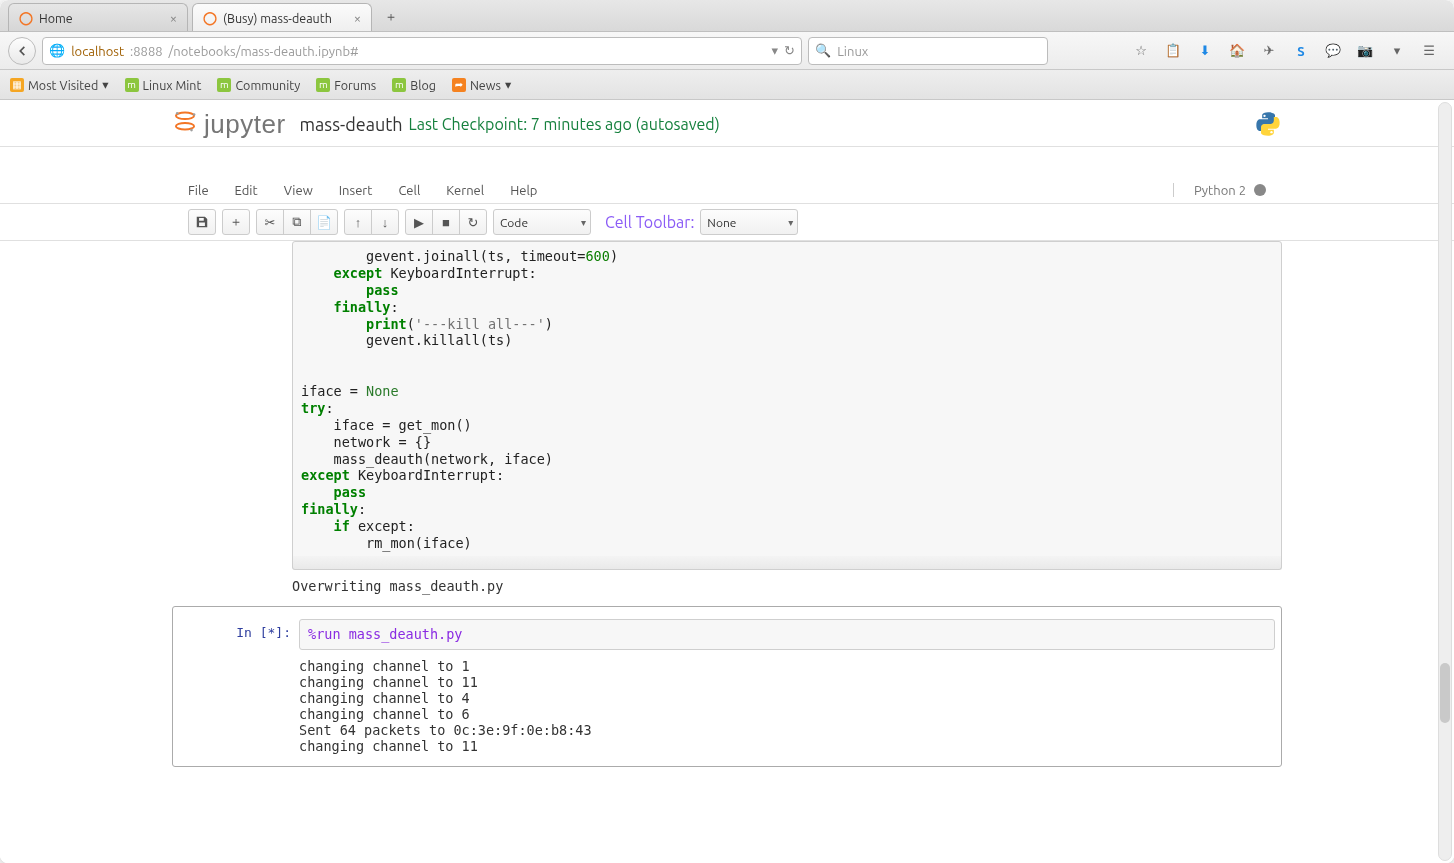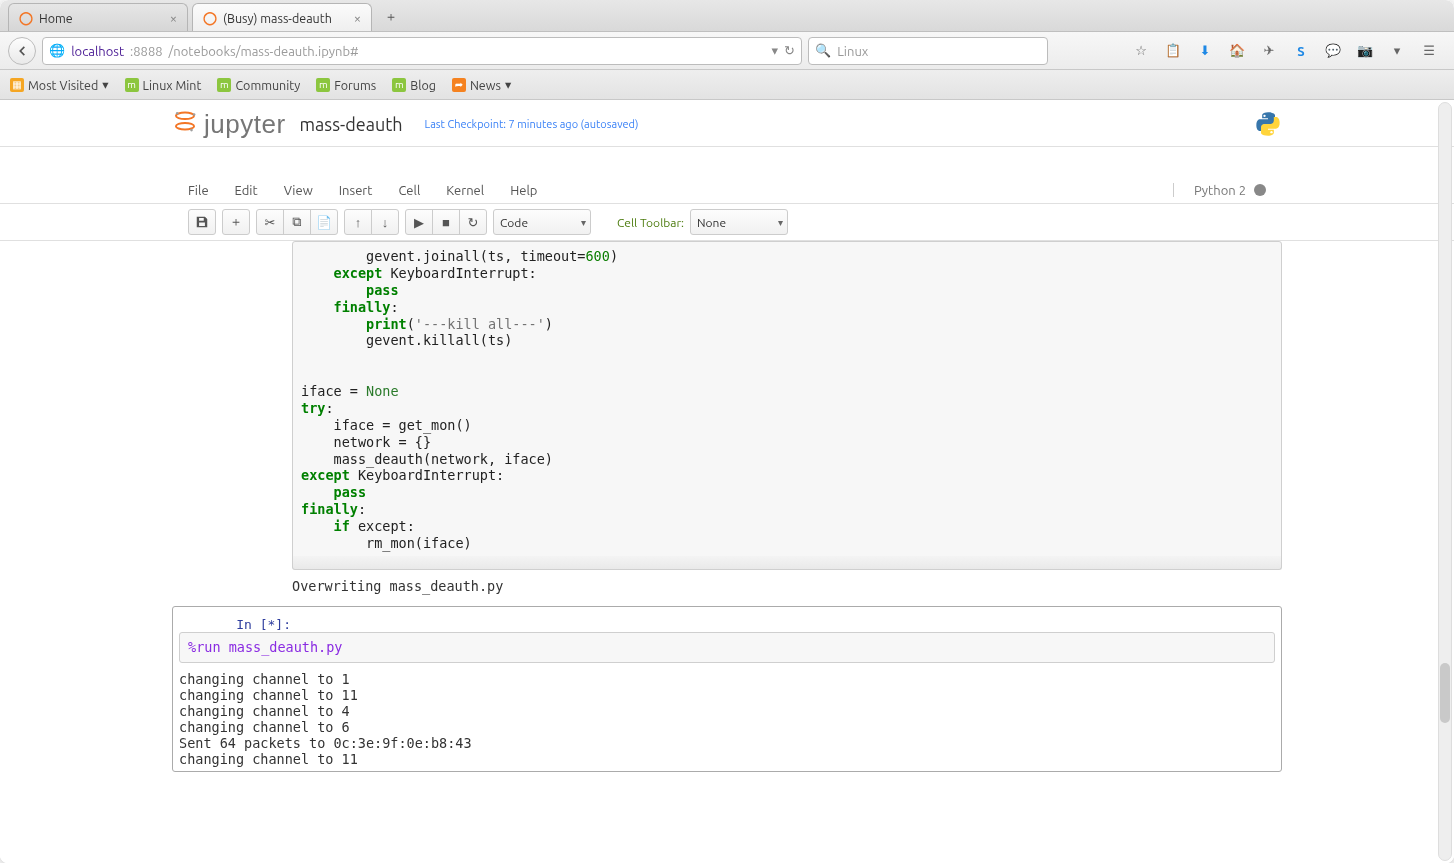--- a/index.html
+++ b/index.html
@@ -12,21 +12,21 @@
   .tab.active { background:linear-gradient(#fbfbfb,#efefef); }
   .tab .close { margin-left:auto; color:#888; font-size:13px; }
   .tab .favicon { width:14px; height:14px; display:inline-flex; align-items:center; justify-content:center;}
   .newtab { width:26px; height:22px; display:flex; align-items:center; justify-content:center; color:#555; margin-left:2px; margin-bottom:3px;}
   .jupyter-swirl { font-weight:bold; color:#f37626; }
 
   .navbar { height:38px; background:linear-gradient(#f7f7f7,#ececec); border-bottom:1px solid #c8c8c8; display:flex; align-items:center; padding:0 8px; gap:6px;}
   .circle-btn { width:28px; height:28px; border:1px solid #bcbcbc; border-radius:14px; background:linear-gradient(#fdfdfd,#e9e9e9); display:flex; align-items:center; justify-content:center; color:#555;}
   .urlbox { flex:0 0 760px; height:28px; border:1px solid #bcbcbc; border-radius:4px; background:#fff; display:flex; align-items:center; padding:0 6px; gap:6px; font-size:13px; color:#555;}
   .urlbox .globe { color:#888; }
-  .urlbox .host { color:#4c1d95; }
+  .urlbox .host { color:#a16207; }
   .urlbox .port { color:#9a9a9a; }
   .urlbox .path { color:#9a9a9a; }
   .urlbox .spacer { flex:1; }
   .searchbox { flex:0 0 240px; height:28px; border:1px solid #bcbcbc; border-radius:4px; background:#fff; display:flex; align-items:center; padding:0 6px; gap:6px; color:#999;}
   .nav-icons { display:flex; gap:14px; margin-left:auto; align-items:center; color:#666; padding-right:8px;}
   .nav-icons span { display:inline-flex; width:18px; justify-content:center;}
 
   .bookbar { height:30px; background:linear-gradient(#eeeeee,#e3e3e3); border-bottom:1px solid #c8c8c8; display:flex; align-items:center; gap:16px; padding:0 10px; font-size:12.5px; color:#444;}
   .bookbar .bm { display:flex; align-items:center; gap:4px;}
   .ico-sq { width:14px; height:14px; display:inline-flex; align-items:center; justify-content:center; border-radius:2px;}
@@ -35,50 +35,50 @@
   .ico-rss { background:#f58220; color:#fff; font-size:10px;}
 
   
   .page { background:#fff; height:calc(863px - 32px - 38px - 30px); overflow:hidden; position:relative;}
   .jhead { display:flex; align-items:center; padding:8px 16px 6px 16px; border-bottom:1px solid #e0e0e0;}
   .container { width:1110px; margin:0 auto;}
   .logo { display:flex; align-items:flex-end; gap:6px; font-family: "Segoe UI", Arial, sans-serif;}
   .logo .swirl { font-size:24px; color:#f37626; font-weight:bold;}
   .logo .word { font-size:26px; color:#767676; letter-spacing:0.5px; font-weight:400;}
   .nbname { font-size:18px; color:#333; margin-left:14px;}
-  .chkpt { font-size:11px; color:#3b82f6; margin-left:22px;}
+  .chkpt { font-size:16px; color:#15803d; margin-left:6px;}
   .pyicon { margin-left:auto; display:flex; align-items:center;}
   .pyicon svg { width:28px; height:28px;}
 
   .menubar { border-bottom:1px solid #e0e0e0; }
   .menubar .inner { display:flex; align-items:center; padding:6px 16px; gap:26px; font-size:13px; color:#555;margin-top:30px;}
   .kernel { margin-left:auto; display:flex; align-items:center; gap:8px; color:#777; border-left:1px solid #ccc; padding-left:20px;}
   .kernel .dot { width:12px; height:12px; border-radius:6px; background:#888;}
 
   .toolbar { border-bottom:1px solid #e0e0e0;}
   .toolbar .inner { display:flex; align-items:center; padding:5px 16px; gap:6px;}
   .tbbtn { width:28px; height:26px; border:1px solid #ccc; border-radius:3px; background:linear-gradient(#fdfdfd,#f1f1f1); display:flex; align-items:center; justify-content:center; color:#555; font-size:13px;}
   .tbgroup { display:flex; }
   .tbgroup .tbbtn { border-radius:0; margin-left:-1px;}
   .tbgroup .tbbtn:first-child { border-radius:3px 0 0 3px; margin-left:0;}
   .tbgroup .tbbtn:last-child { border-radius:0 3px 3px 0;}
   .tbsel { height:26px; border:1px solid #ccc; border-radius:3px; background:linear-gradient(#fdfdfd,#f1f1f1); padding:0 18px 0 6px; font-size:12px; color:#333; position:relative; display:flex; align-items:center; min-width:98px;}
   .tbsel::after { content:"▾"; position:absolute; right:4px; color:#666; font-size:10px;}
-  .tblbl { font-size:12px; color:#4d7c0f; margin-left:20px;}
+  .tblbl { font-size:16px; color:#8b5cf6; margin-left:8px;}
 
   
   .nbwrap { background:#fff; overflow:auto; height:calc(100% - 54px - 32px - 36px); }
   .notebook { width:1110px; margin:0 auto; padding-bottom:40px;}
   .cell { display:flex; margin-top:0;}
   .prompt { width:120px; text-align:right; padding:6px 8px 0 0; font-family:"DejaVu Sans Mono","Menlo",monospace; font-size:13px; color:#303F9F;}
   .cellbody { flex:1; }
   .codebox { background:#f7f7f7; border:1px solid #cfcfcf; border-radius:3px; padding:6px 8px; font-family:"DejaVu Sans Mono","Menlo",monospace; font-size:13.5px; line-height:1.25; white-space:pre; overflow:auto;}
   .scroll-hint { height:14px; background:linear-gradient(#f4f4f4,#e9e9e9); border:1px solid #cfcfcf; border-top:none; border-radius:0 0 3px 3px; margin-top:-3px;}
   .output { font-family:"DejaVu Sans Mono","Menlo",monospace; font-size:13.5px; padding:8px 0 0 0; white-space:pre; color:#333;}
-  .cell.selected { border:1px solid #ababab; border-left:1px solid #ababab; border-radius:3px; padding:4px 6px; margin-top:12px; background:#fff;flex-direction:column;}
+  .cell.selected { border:1px solid #ababab; border-left:1px solid #ababab; border-radius:3px; padding:12px 6px; margin-top:12px; background:#fff;}
   .cell.selected .codebox { border:1px solid #cfcfcf; }
 
   
   .kw { color:#008000; font-weight:bold;}
   .num { color:#0a7d00;}
   .magic { color:#8a2be2;}
   .none { color:#2a7a2a;}
   .bright-red { color:#737373;}
   .plain { color:#222;}
 

